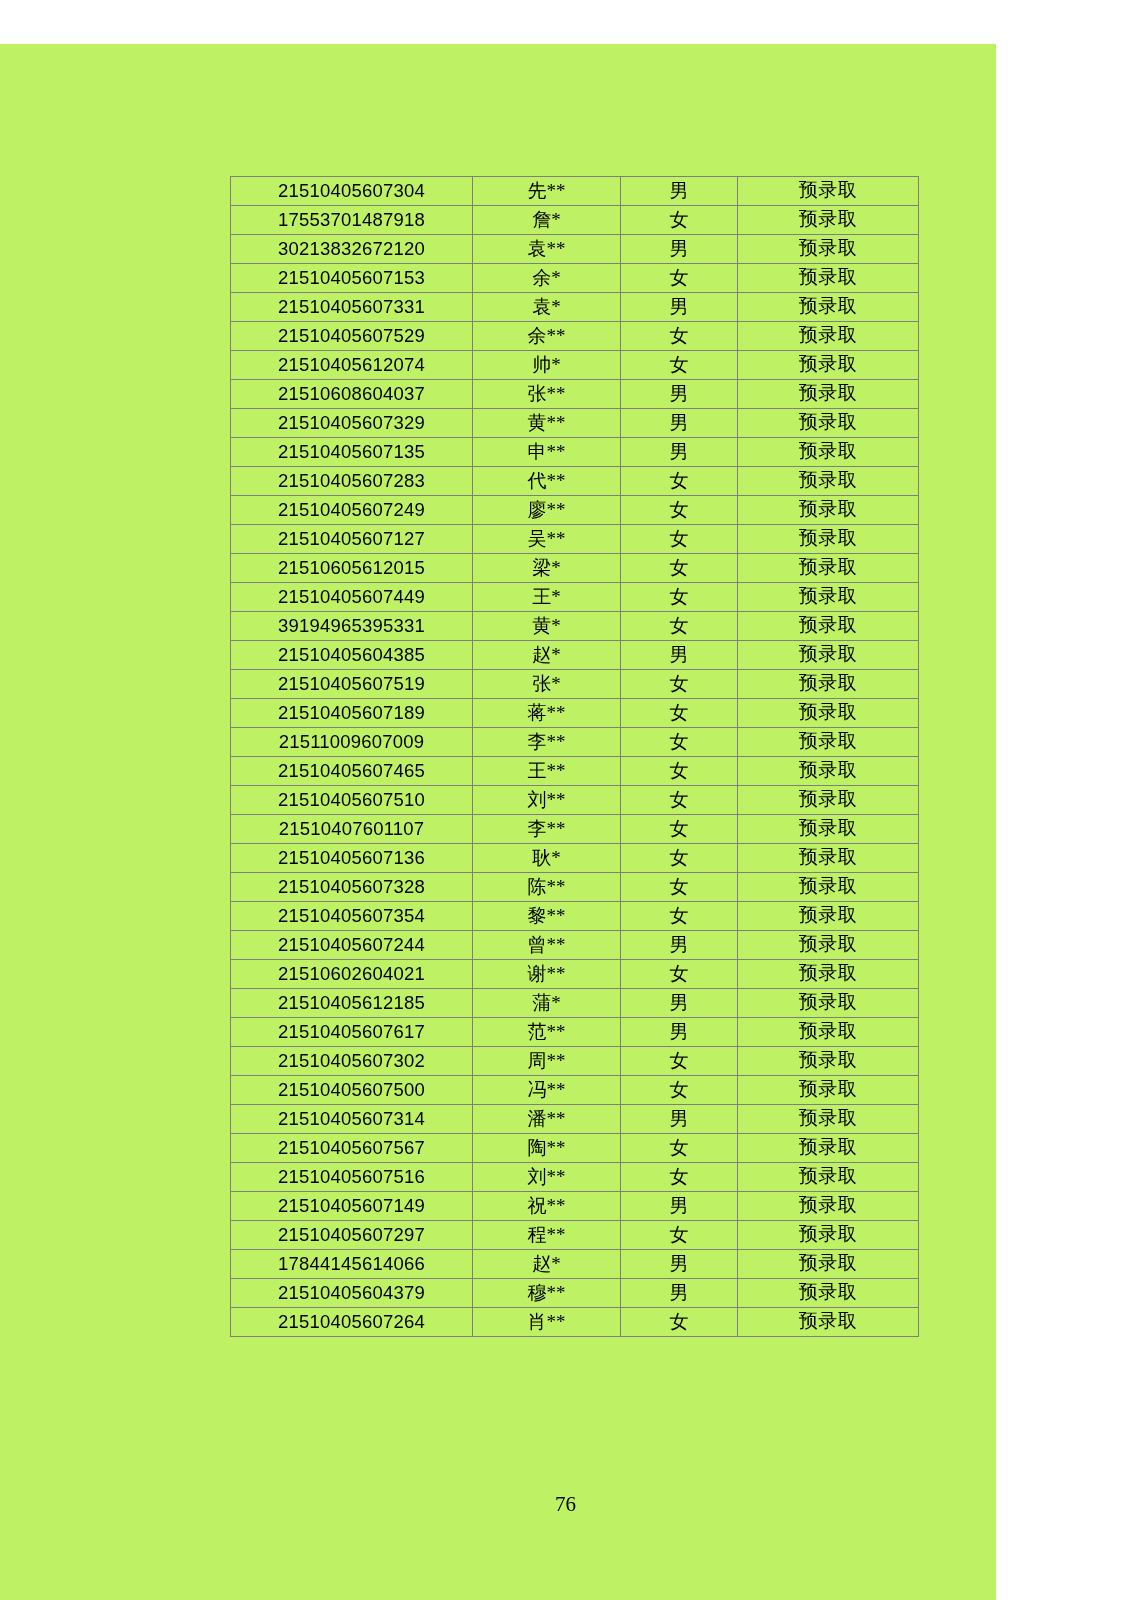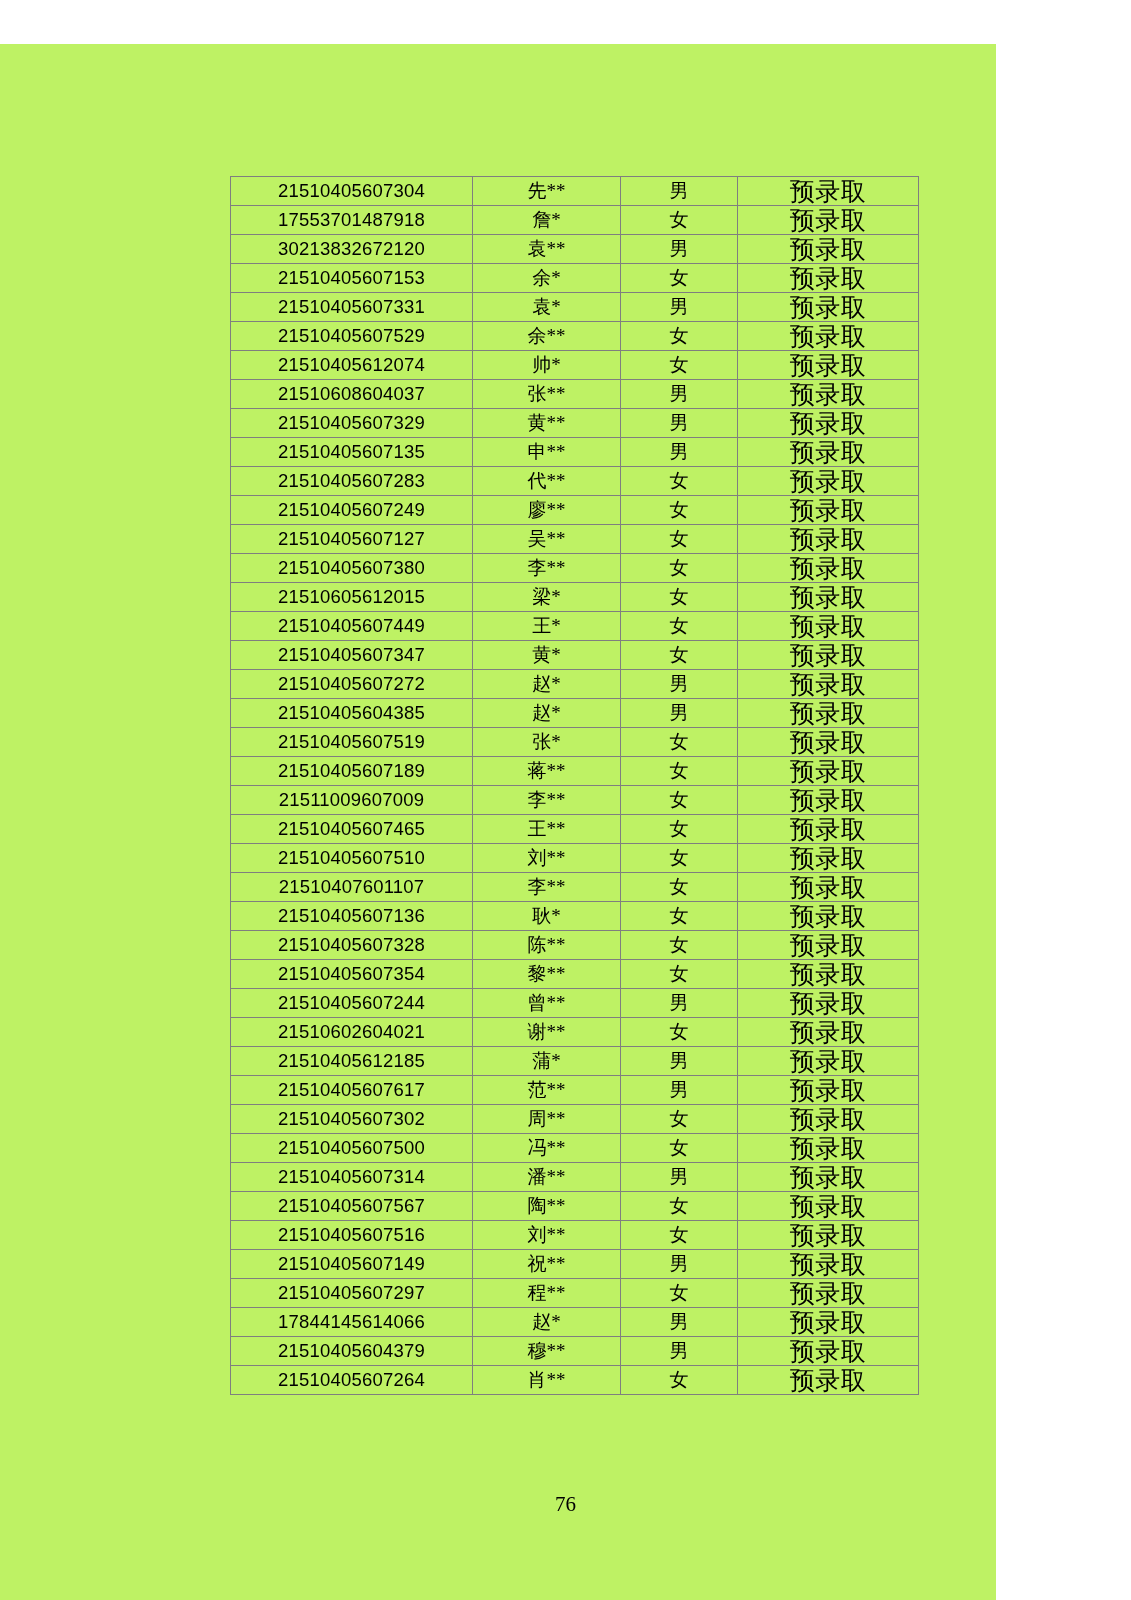--- a/index.html
+++ b/index.html
@@ -58,22 +58,22 @@
   }
   td.cell-name {
     font-family: "Liberation Serif", "DejaVu Serif", serif;
     font-size: 19px;
   }
   td.cell-sex {
     font-family: "Liberation Serif", "DejaVu Serif", serif;
     font-size: 19px;
   }
   td.cell-status {
-    font-family: Liberation Sans, sans-serif;
-    font-size: 25px;
+    font-family: Liberation Mono, monospace;
+    font-size: 19px;
     letter-spacing: 0.5px;
   }
   .page-number {
     position: absolute;
     left: 0;
     top: 1448px;
     width: 1131px;
     text-align: center;
     font-family: "Liberation Serif", "DejaVu Serif", serif;
     font-size: 21px;
@@ -166,47 +166,35 @@
             <td class="cell-sex">女</td>
             <td class="cell-status">预录取</td>
           </tr>
           <tr>
             <td class="cell-id">21510405607127</td>
             <td class="cell-name">吴**</td>
             <td class="cell-sex">女</td>
             <td class="cell-status">预录取</td>
           </tr>
           <tr>
-            <td class="cell-id">21510405607380</td>
-            <td class="cell-name">李**</td>
-            <td class="cell-sex">女</td>
-            <td class="cell-status">预录取</td>
-          </tr>
-          <tr>
             <td class="cell-id">21510605612015</td>
             <td class="cell-name">梁*</td>
             <td class="cell-sex">女</td>
             <td class="cell-status">预录取</td>
           </tr>
           <tr>
             <td class="cell-id">21510405607449</td>
             <td class="cell-name">王*</td>
             <td class="cell-sex">女</td>
             <td class="cell-status">预录取</td>
           </tr>
           <tr>
-            <td class="cell-id">21510405607347</td>
+            <td class="cell-id">39194965395331</td>
             <td class="cell-name">黄*</td>
             <td class="cell-sex">女</td>
-            <td class="cell-status">预录取</td>
-          </tr>
-          <tr>
-            <td class="cell-id">21510405607272</td>
-            <td class="cell-name">赵*</td>
-            <td class="cell-sex">男</td>
             <td class="cell-status">预录取</td>
           </tr>
           <tr>
             <td class="cell-id">21510405604385</td>
             <td class="cell-name">赵*</td>
             <td class="cell-sex">男</td>
             <td class="cell-status">预录取</td>
           </tr>
           <tr>
             <td class="cell-id">21510405607519</td>

